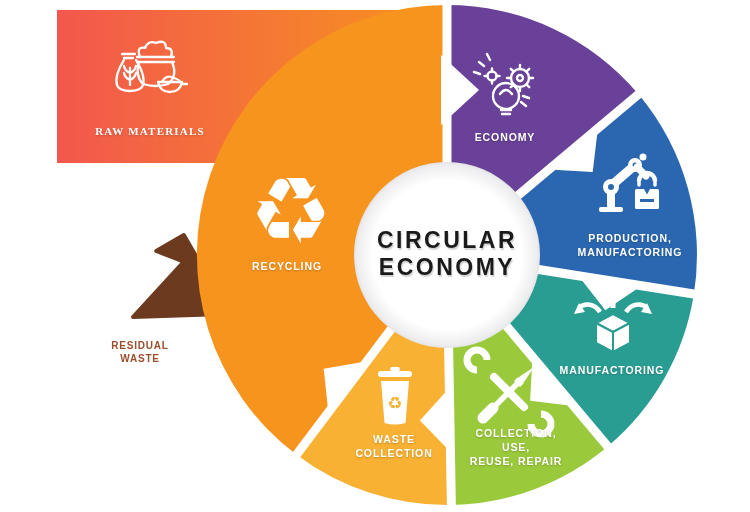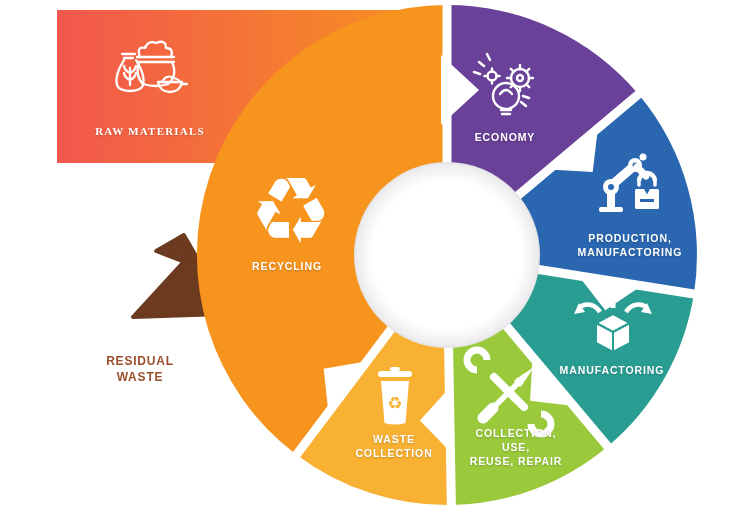--- a/index.html
+++ b/index.html
@@ -8,21 +8,21 @@
     font-family:"Liberation Sans","DejaVu Sans",sans-serif;
   }
   .stage svg{position:absolute;left:0;top:0;}
   .lbl{
     position:absolute;transform:translate(-50%,-50%);
     color:#fff;font-weight:700;font-size:10.5px;letter-spacing:.9px;
     text-align:center;line-height:1.32;white-space:pre-line;
     text-shadow:0 1px 2px rgba(0,0,0,.22);
   }
   .lbl.raw{font-size:11px;letter-spacing:1.2px;font-family:Liberation Serif, serif;}
-  .lbl.residual{color:#9C4F2C;text-shadow:none;font-size:12px;letter-spacing:.8px;margin-top:18px;}
+  .lbl.residual{color:#9C4F2C;text-shadow:none;font-size:10px;letter-spacing:.8px;}
   .center-title{
     position:absolute;transform:translate(-50%,-50%);
     color:#1a1a1a;font-weight:700;font-size:23px;letter-spacing:2.5px;
     text-align:center;line-height:1.18;white-space:pre-line;
     text-shadow:1px 2px 1px rgba(0,0,0,.18);
   }
 </style>
 </head>
 <body>
 
@@ -161,14 +161,16 @@
 REUSE, REPAIR</div>
 
 <div class="lbl" style="left:394px;top:447px;">WASTE
 COLLECTION</div>
 
 <div class="lbl" style="left:287px;top:267px;text-align:right;">RECYCLING</div>
 
 <div class="lbl residual" style="left:140px;top:352px;">RESIDUAL
 WASTE</div>
 
+<div class="center-title" style="left:447px;top:254px;">CIRCULAR
+ECONOMY</div>
 
 </div>
 
 </body></html>

